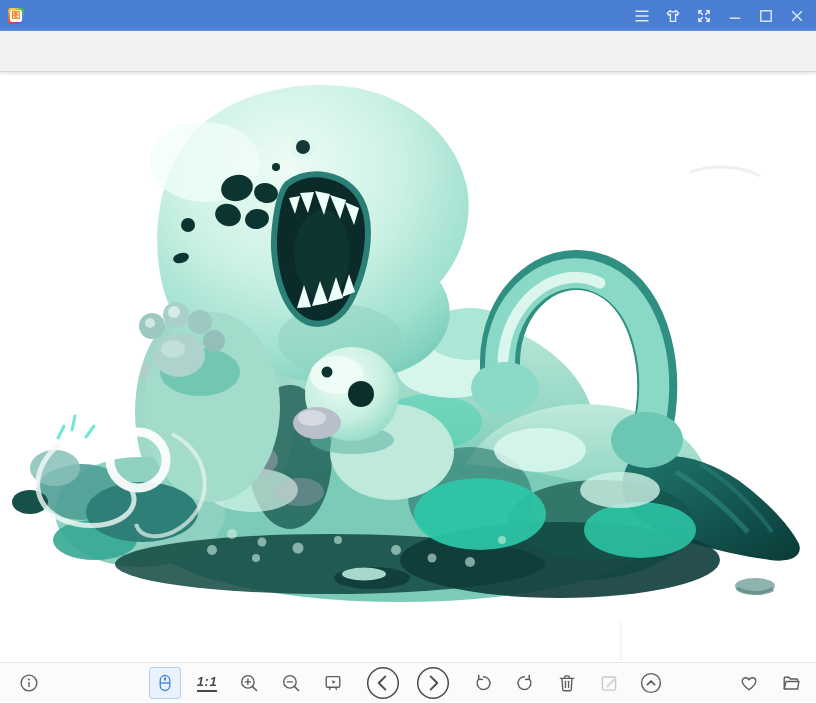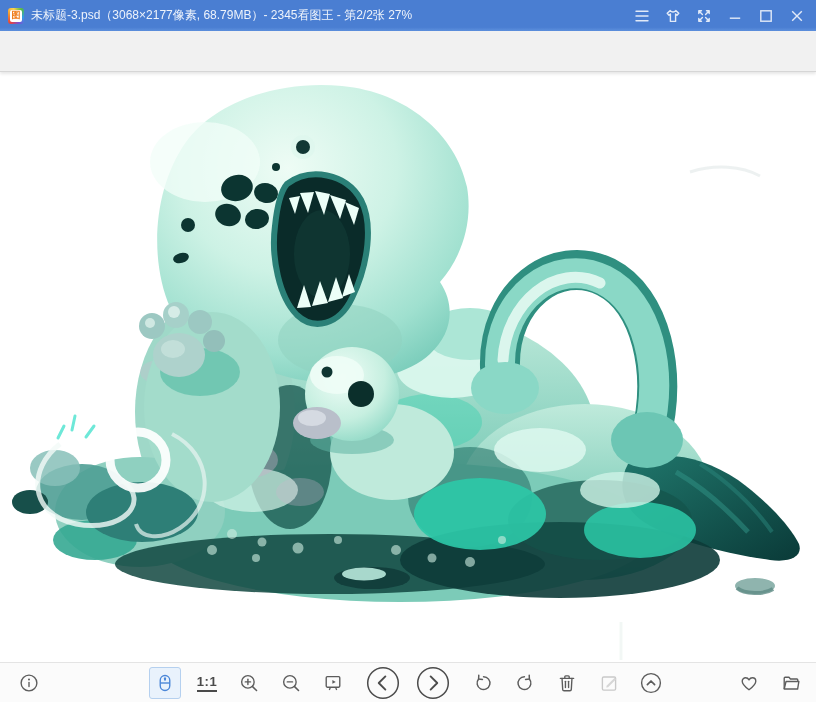--- a/index.html
+++ b/index.html
@@ -24,41 +24,40 @@
   .ribbon { height: 41px; background: #f1f1f1; border-bottom: 1px solid #d6d6d6;
             box-shadow: 0 2px 3px rgba(0,0,0,.10); position: relative; z-index: 2; }
 
   
   .canvas { height: 590px; background: #ffffff; position: relative; z-index: 1; }
   .canvas svg { display:block; }
 
   
   .bottombar { height: 40px; background: #fbfbfb; border-top: 1px solid #e4e4e4;
                position: relative; display: flex; align-items: center; }
-  .tbtn { width: 42px; height: 40px; display: flex; align-items: center; justify-content: center; cursor: default; }
+  .tbtn { width: 42px; height: 40px; display: flex; align-items: center; justify-content: center; cursor: default; font-style: italic; }
   .tbtn svg { display:block; }
   .left-slot { position: absolute; left: 8px; top: 0; }
   .center-group { position: absolute; left: 50%; top: 0; transform: translateX(-50%);
                   display: flex; align-items: center; height: 40px; }
   .right-group { position: absolute; right: 4px; top: 0; display: flex; height: 40px; }
   .gap-l { margin-left: 8px; }
   .tool-active { width: 32px; height: 32px; margin: 4px 5px; background: #e9f2fc;
                  border: 1px solid #b5d0ef; border-radius: 3px;
                  display:flex; align-items:center; justify-content:center; }
   .label-11 { font-size: 13px; font-weight: 700; color: #4a4a4a; line-height: 1;
               border-bottom: 2px solid #4a4a4a; padding-bottom: 2px; letter-spacing: .5px; }
 </style>
 </head>
 <body>
 
 <div class="titlebar">
   <div class="app-icon">
     <div class="app-icon-inner">图</div>
   </div>
-  <span class="title-text">未标题-3.psd（3068×2177像素, 68.79MB）- 2345看图王 - 第2/2张 27%</span>
 
   <div class="win-controls">
     <div class="win-btn">
       <svg width="20" height="20" viewBox="0 0 20 20">
         <path d="M4 5.2 H16 M4 10 H16 M4 14.8 H16" stroke-linecap="round"></path>
       </svg>
     </div>
     <div class="win-btn">
       <svg width="20" height="20" viewBox="0 0 20 20">
         <path d="M7.2 4.6 L4.2 7.2 L6 9.2 L7.4 8 V15.4 H12.6 V8 L14 9.2 L15.8 7.2 L12.8 4.6 C12.1 5.5 11.1 6 10 6 C8.9 6 7.9 5.5 7.2 4.6 Z" stroke-linejoin="round"></path>

